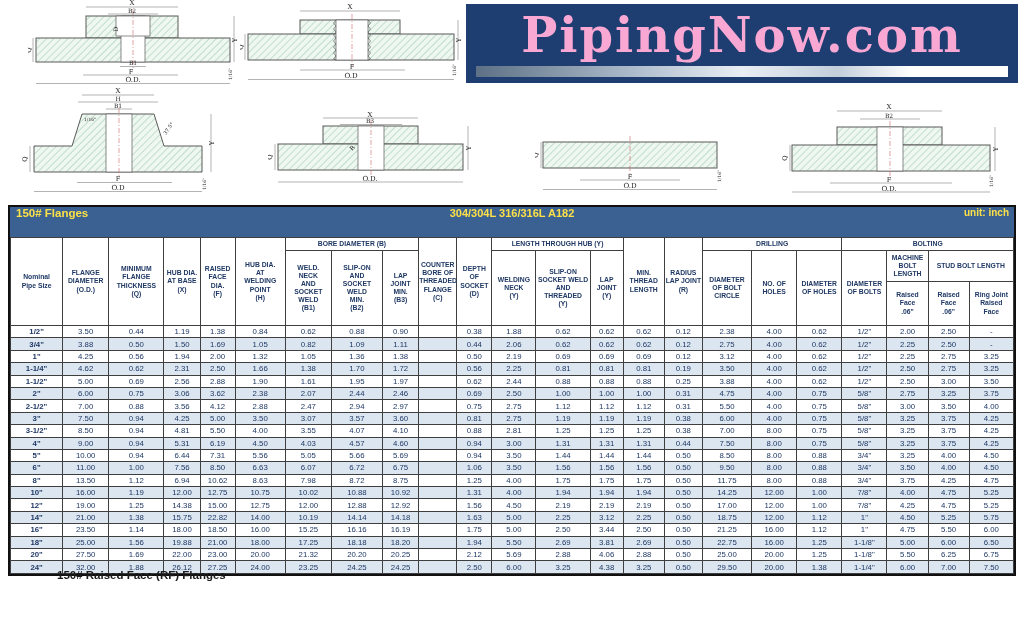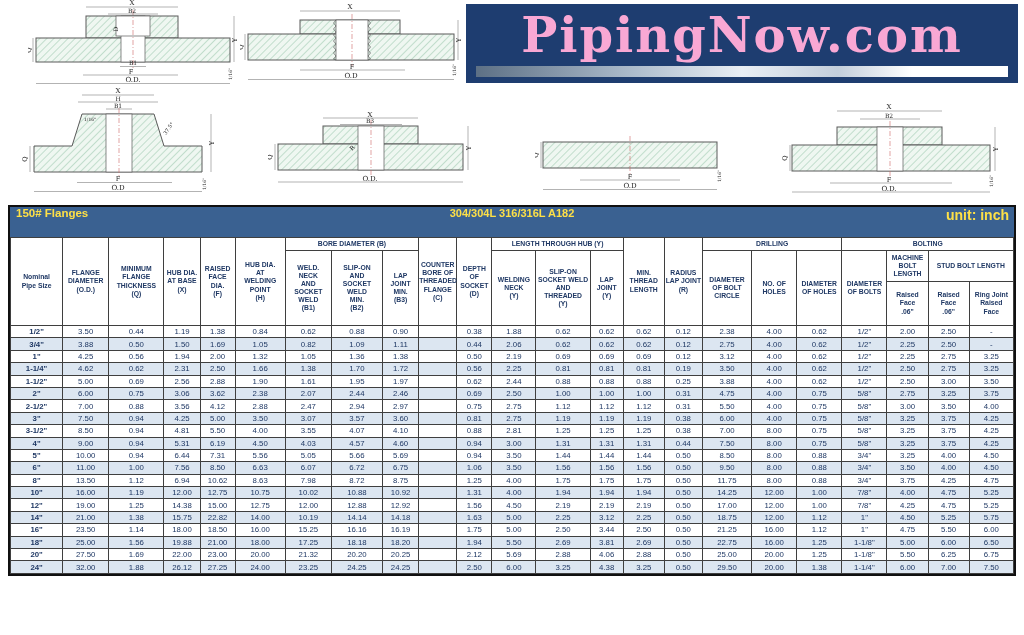--- a/index.html
+++ b/index.html
@@ -12,21 +12,21 @@
   .logo-bar{position:absolute;left:10px;right:10px;bottom:6px;height:11px;
             background:linear-gradient(90deg,#5d7085 0%,#aebdcd 30%,#e9eef4 50%,#c3cedb 68%,#ffffff 82%,#ffffff 100%);}
   
   .drw{position:absolute;}
   .drw text{font-family:"DejaVu Serif",serif;fill:#222;}
   
   .table-wrap{position:absolute;left:8px;top:205px;width:1008px;border:2px solid #101010;box-sizing:border-box;}
   .title-bar{position:relative;height:30px;background:#3a6191;color:#fde047;display:flex;align-items:flex-start;}
   .title-left{font-weight:bold;font-size:11.5px;padding-left:6px;}
   .title-center{position:absolute;left:50%;transform:translateX(-50%);font-weight:bold;font-size:11px;}
-  .title-right{margin-left:auto;font-weight:bold;font-size:14px;padding-right:5px;}
+  .title-right{margin-left:auto;font-weight:bold;font-size:10px;padding-right:5px;}
   table.flg{border-collapse:collapse;table-layout:fixed;width:1004px;}
   table.flg th,table.flg td{border:1px solid #3f3f3f;padding:0;text-align:center;vertical-align:middle;}
   table.flg thead th{background:#fff;color:#1f3864;font-weight:bold;font-size:6.8px;
                      line-height:1.18;white-space:pre-line;}
   tr.h1{height:13px;} tr.h1 th{font-size:7px;}
   tr.h2{height:31px;} tr.h3{height:44px;}
   table.flg tbody td{height:11.4px;line-height:11px;font-size:7.8px;color:#1f3864;background:#fff;}
   table.flg tbody tr.alt td{background:#dce6f1;}
   table.flg tbody td.size-col{font-weight:bold;}
   
@@ -826,15 +826,16 @@
             <td>1-1/4"</td>
             <td>6.00</td>
             <td>7.00</td>
             <td>7.50</td>
           </tr>
         </tbody>
     </table>
   </div>
 
   <div class="notes">
+    <div>150# Raised Face (RF) Flanges</div>
   </div>
 
 </div>
 
 </body></html>

